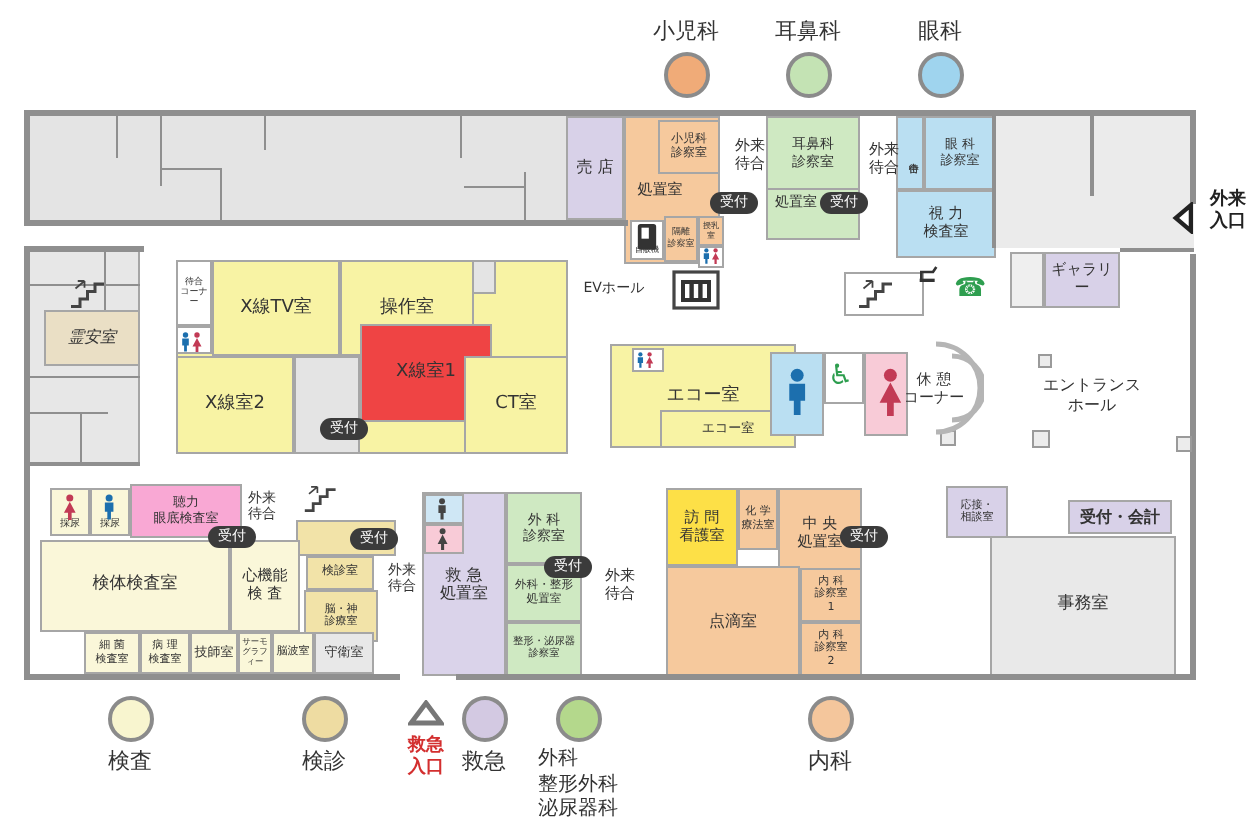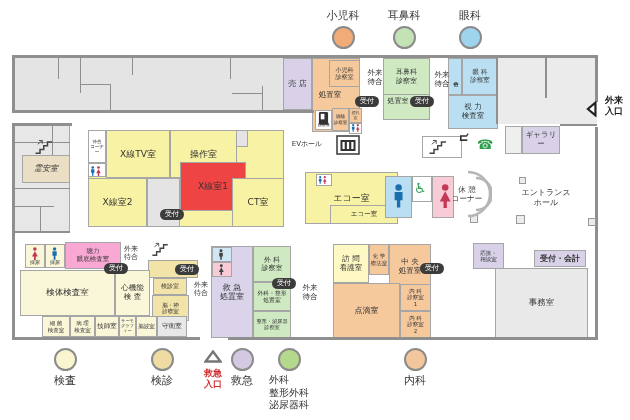--- a/index.html
+++ b/index.html
@@ -124,21 +124,21 @@
     <div class="room" style="left: 211px; top: 246px; width: 42px; height: 92px; background: rgb(218, 211, 234); font-size: 8px;">救 急
 処置室</div>
     <div class="room" style="left: 212px; top: 247px; width: 20px; height: 15px; background: rgb(207, 231, 245); font-size: 7px;"></div>
     <div class="room" style="left: 212px; top: 262px; width: 20px; height: 15px; background: rgb(248, 203, 215); font-size: 7px;"></div>
     <div class="room" style="left: 253px; top: 246px; width: 38px; height: 36px; background: rgb(207, 233, 194); font-size: 7px;">外 科
 診察室</div>
     <div class="room" style="left: 253px; top: 282px; width: 38px; height: 29px; background: rgb(207, 233, 194); font-size: 5.8px;">外科・整形
 処置室</div>
     <div class="room" style="left: 253px; top: 311px; width: 38px; height: 27px; background: rgb(207, 233, 194); font-size: 5.2px;">整形・泌尿器
 診察室</div>
-    <div class="room" style="left: 333px; top: 244px; width: 36px; height: 39px; background: #fef9c3; font-size: 7.5px;">訪 問
+    <div class="room" style="left: 333px; top: 244px; width: 36px; height: 39px; background: #fde047; font-size: 7.5px;">訪 問
 看護室</div>
     <div class="room" style="left: 369px; top: 244px; width: 20px; height: 31px; background: rgb(246, 201, 157); font-size: 5.5px;">化 学
 療法室</div>
     <div class="room" style="left: 389px; top: 244px; width: 42px; height: 46px; background: rgb(246, 201, 157); font-size: 7.5px;">中 央
 処置室</div>
     <div class="room" style="left: 333px; top: 283px; width: 67px; height: 55px; background: rgb(246, 201, 157); font-size: 8px; text-align: center;">点滴室</div>
     <div class="room" style="left: 400px; top: 284px; width: 31px; height: 27px; background: rgb(246, 201, 157); font-size: 5.5px;">内 科
 診察室
 1</div>
     <div class="room" style="left: 400px; top: 311px; width: 31px; height: 27px; background: rgb(246, 201, 157); font-size: 5.5px;">内 科

